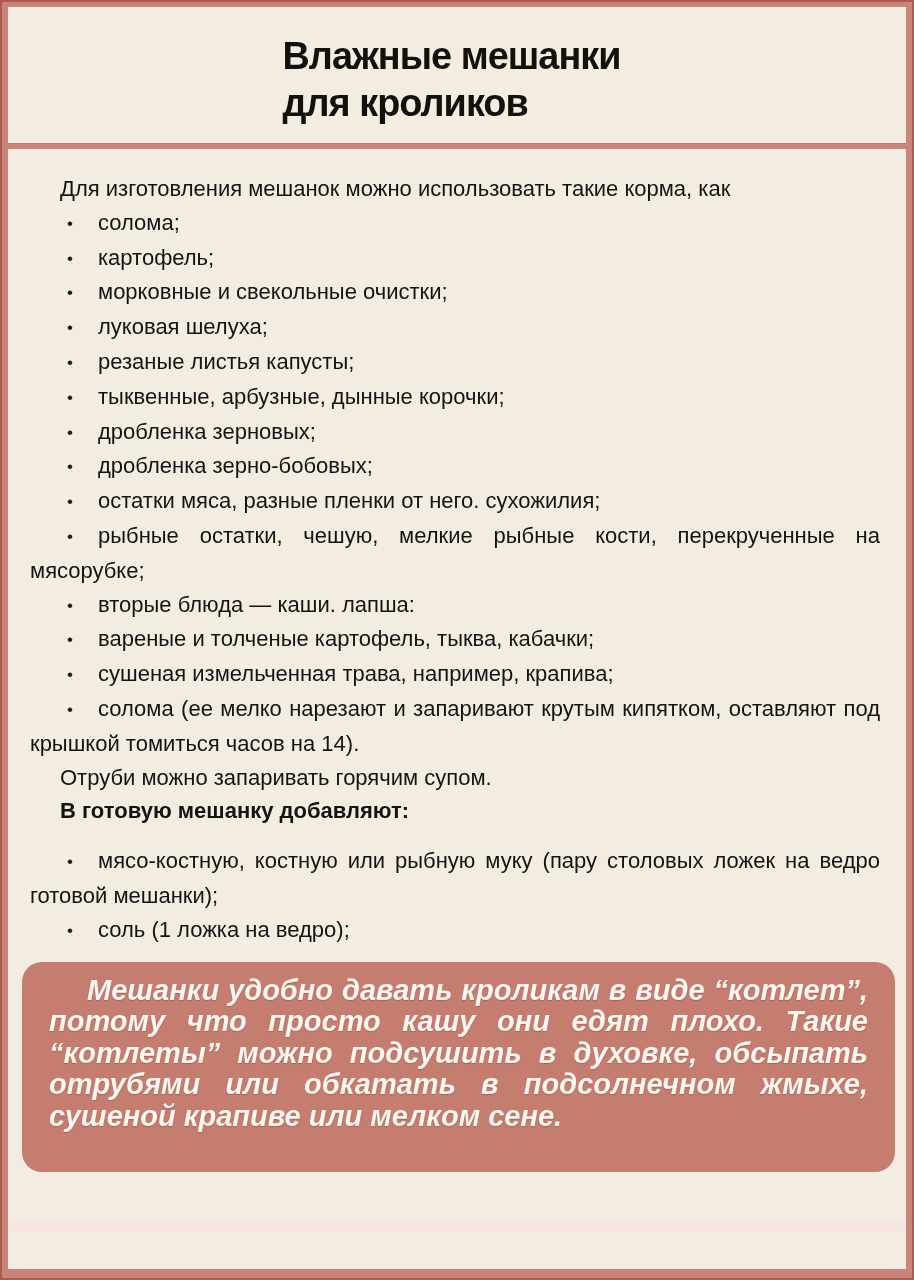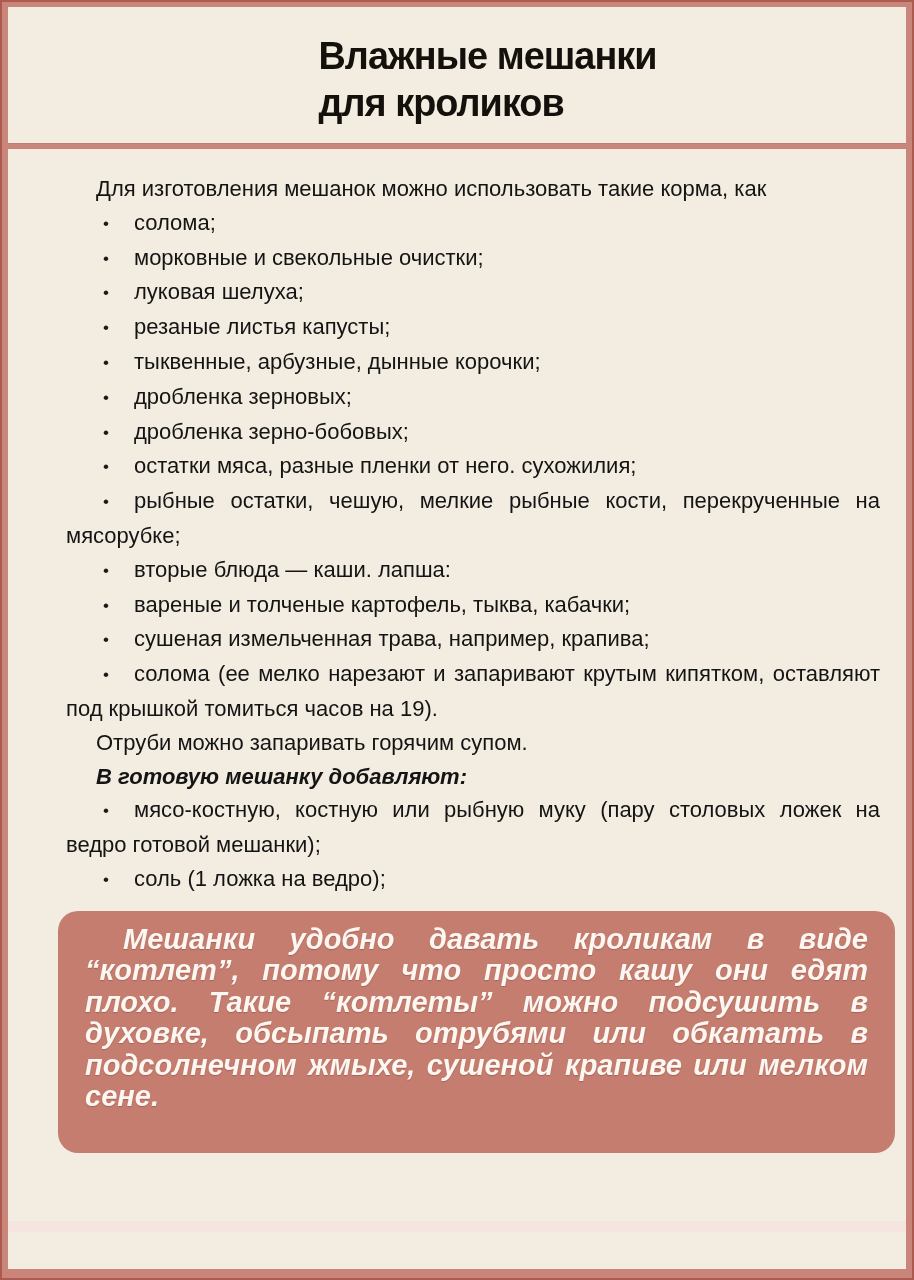--- a/index.html
+++ b/index.html
@@ -13,21 +13,20 @@
     background:#c9857a;
     border:2px solid #ab5b4f;
     box-sizing:border-box;
     overflow:hidden;
   }
   .card{
     position:absolute;
     left:6px;right:6px;
     background:#f3ede1;
     box-sizing:border-box;
-    padding-left:36px;
   }
   .card-title{
     top:5px;height:137px;
     border-bottom:1px solid #b97f74;
   }
   .title-wrap{
     padding:25px 0 0 283px;
     color:#14110d;
     font-weight:700;
     font-size:39px;
@@ -55,24 +54,23 @@
   }
   .bullet{
     display:inline-block;
     width:31px;
     text-indent:0;
     font-size:17px;
     vertical-align:1px;
     color:#1a1a1a;
   }
   .subhead{
-    margin:0 26px 0 22px;
+    margin:0 26px 16px 22px;
     text-indent:30px;
     font-weight:700;
-    font-style:italic;
   }
   .note-box{
     margin:14px 11px 0 14px;
     background:#c57d70;
     border-radius:20px;
     padding:13px 27px 40px 27px;
     box-sizing:border-box;
     color:#fcf7f1;
     font-weight:700;
     font-style:italic;
@@ -99,32 +97,33 @@
       <div>Влажные мешанки</div>
       <div>для кроликов</div>
     </div>
   </div>
 
   <div class="card card-body">
 
     <p class="para">Для изготовления мешанок можно использовать такие корма, как</p>
 
     <div class="item"><span class="bullet">•</span><span>солома;</span></div>
+    <div class="item"><span class="bullet">•</span><span>картофель;</span></div>
     <div class="item"><span class="bullet">•</span><span>морковные и свекольные очистки;</span></div>
     <div class="item"><span class="bullet">•</span><span>луковая шелуха;</span></div>
     <div class="item"><span class="bullet">•</span><span>резаные листья капусты;</span></div>
     <div class="item"><span class="bullet">•</span><span>тыквенные, арбузные, дынные корочки;</span></div>
     <div class="item"><span class="bullet">•</span><span>дробленка зерновых;</span></div>
     <div class="item"><span class="bullet">•</span><span>дробленка зерно-бобовых;</span></div>
     <div class="item"><span class="bullet">•</span><span>остатки мяса, разные пленки от него. сухожилия;</span></div>
     <div class="item"><span class="bullet">•</span><span>рыбные остатки, чешую, мелкие рыбные кости, перекрученные на мясорубке;</span></div>
     <div class="item"><span class="bullet">•</span><span>вторые блюда — каши. лапша:</span></div>
     <div class="item"><span class="bullet">•</span><span>вареные и толченые картофель, тыква, кабачки;</span></div>
     <div class="item"><span class="bullet">•</span><span>сушеная измельченная трава, например, крапива;</span></div>
-    <div class="item"><span class="bullet">•</span><span>солома (ее мелко нарезают и запаривают крутым кипятком, оставляют под крышкой томиться часов на 19).</span></div>
+    <div class="item"><span class="bullet">•</span><span>солома (ее мелко нарезают и запаривают крутым кипятком, оставляют под крышкой томиться часов на 14).</span></div>
 
     <p class="para">Отруби можно запаривать горячим супом.</p>
 
     <p class="subhead">В готовую мешанку добавляют:</p>
 
     <div class="item"><span class="bullet">•</span><span>мясо-костную, костную или рыбную муку (пару столовых ложек на ведро готовой мешанки);</span></div>
     <div class="item"><span class="bullet">•</span><span>соль (1 ложка на ведро);</span></div>
 
     <div class="note-box">
       <span>Мешанки удобно давать кроликам в виде “котлет”, потому что просто кашу они едят плохо. Такие “котлеты” можно подсушить в духовке, обсыпать отрубями или обкатать в подсолнечном жмыхе, сушеной крапиве или мелком сене.</span>

